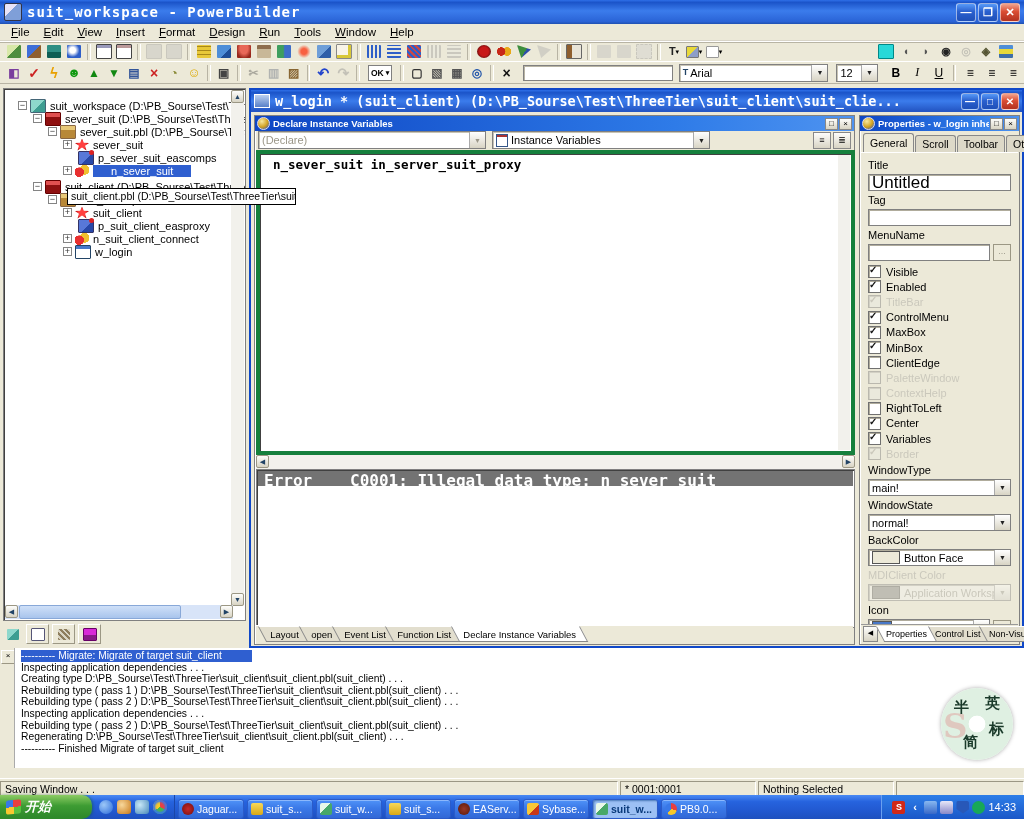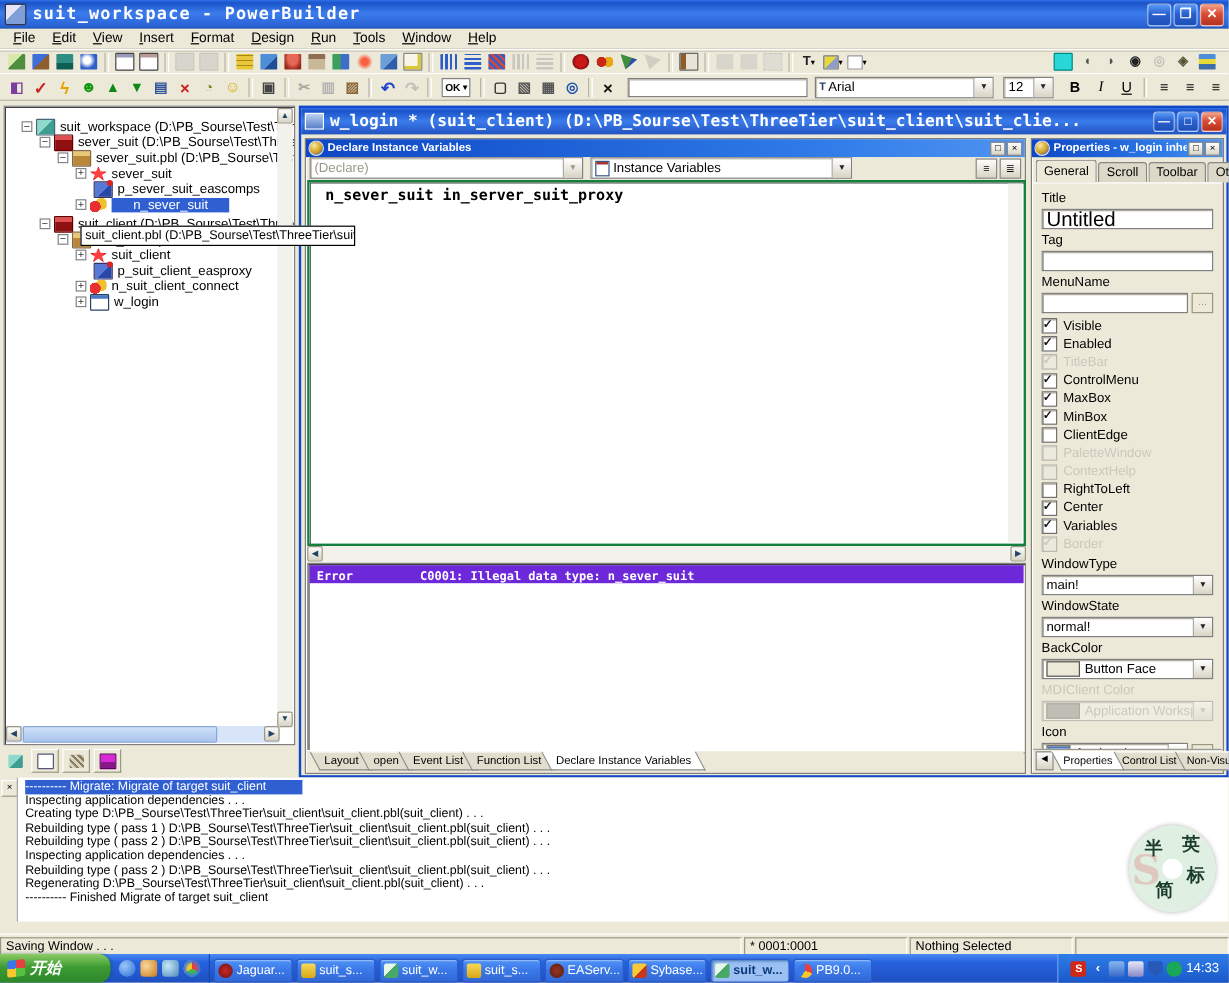--- a/index.html
+++ b/index.html
@@ -100,29 +100,29 @@
     font-size:8px;line-height:10px;text-align:center;color:#000;margin-left:1px;box-sizing:border-box;flex:none}
 
   
   .dwtool{position:absolute;left:1px;top:15px;right:1px;height:18px;background:#ECE9D8;display:flex;
     align-items:center;padding:1px 2px;box-sizing:border-box}
   .dwcombo1{width:228px;margin-right:6px}
   .dwcombo2{width:218px}
   .dcicon{width:10px;height:11px;background:#fff;border:1px solid #358;box-shadow:inset 0 2px 0 #A33;margin-right:3px;flex:none}
   .dwtoolbtn{width:16px;height:15px;background:linear-gradient(#FDFDFB,#D8D4C4);border:1px solid #888;
     margin-left:2px;font-size:9px;text-align:center;line-height:14px;flex:none}
-  .dwcode{position:absolute;left:1px;top:34px;width:599px;height:305px;background:#fff;border:2px solid #15803d;
+  .dwcode{position:absolute;left:1px;top:34px;width:599px;height:305px;background:#fff;border:4px solid #15803d;
     box-sizing:border-box;font-family:"DejaVu Sans Mono",monospace;font-weight:bold;font-size:12.5px;
     padding:3px 0 0 13px;box-shadow:inset 1px 1px 0 #404040}
   .dwcodevs{position:absolute;right:1px;top:1px;width:12px;bottom:1px;background:#F2F1EC}
   .dwhscroll{position:absolute;left:1px;top:339px;width:599px;height:14px;background:#F2F1EC}
   .dwerrors{position:absolute;left:1px;top:353px;width:599px;height:159px;background:#fff;border:1px solid #808080;
     box-sizing:border-box;box-shadow:inset 1px 1px 0 #404040}
-  .errrow{position:absolute;left:1px;right:1px;top:1px;height:15px;background:#6d28d9;color:#fff;
-    font-family:"DejaVu Sans Mono",monospace;font-weight:bold;font-size:10px;display:flex;align-items:flex-end}
+  .errrow{position:absolute;left:1px;right:1px;top:1px;height:15px;background:#737373;color:#fff;
+    font-family:"DejaVu Sans Mono",monospace;font-weight:bold;font-size:16px;display:flex;align-items:flex-start}
   .errrow .sev{width:86px;padding-left:6px;flex:none}
   .dwtabs{position:absolute;left:1px;bottom:1px;right:1px;height:17px;background:#ECE9D8;display:flex;
     align-items:flex-start;padding-left:6px;border-top:1px solid #fff}
   .btab{height:14px;padding:0 7px;background:#E2DECE;border:1px solid #888;border-top:1px solid #fff;
     transform:skewX(28deg);display:flex;align-items:center;margin-right:-4px;font-size:9.5px}
   .btab>span{transform:skewX(-28deg);white-space:nowrap}
   .btab.active{background:#fff;z-index:2;font-weight:normal}
 
   
   .pwtabs{position:absolute;left:1px;top:17px;right:1px;height:19px;display:flex;align-items:flex-end;padding-left:2px}

